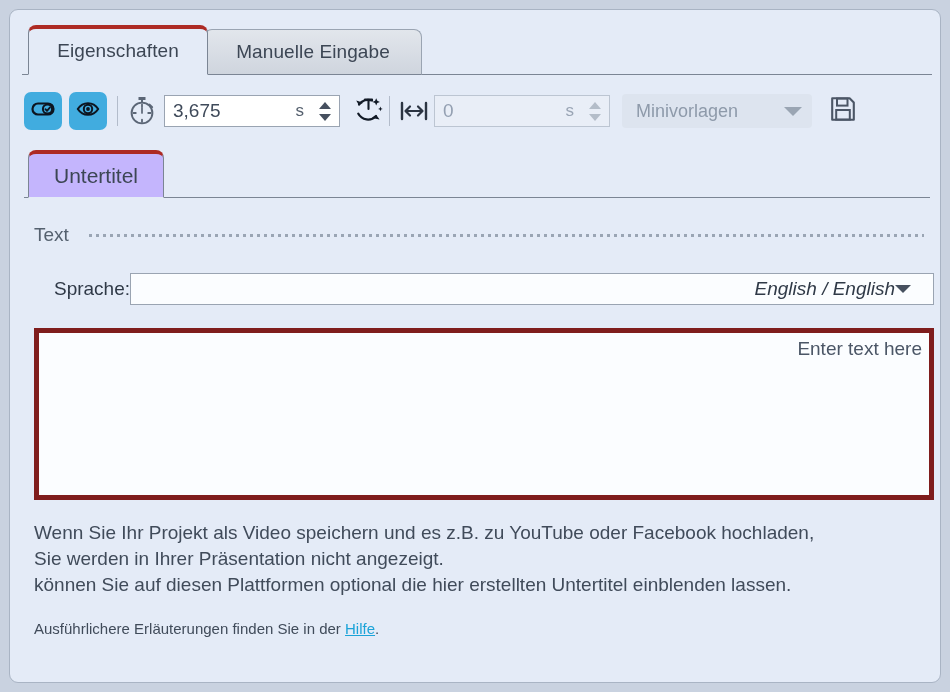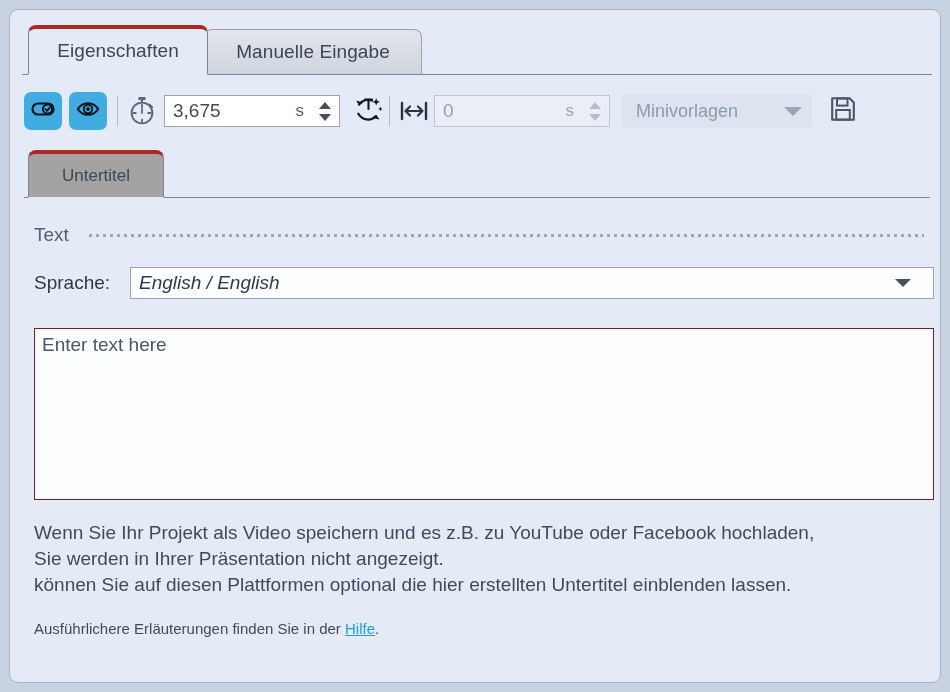--- a/index.html
+++ b/index.html
@@ -217,30 +217,30 @@
     height: 1px;
     background: #7b8594;
   }
   .subtab-active {
     position: absolute;
     left: 18px;
     bottom: 0;
     width: 136px;
     height: 48px;
     box-sizing: border-box;
-    background: #a3a3a3;
+    background: #c4b5fd;
     border: 1px solid #7b8594;
     border-bottom: 1px solid #e4ebf7;
     border-top: 4px solid #ad2a24;
     border-top-left-radius: 8px;
     border-top-right-radius: 8px;
     display: flex;
     align-items: center;
     justify-content: center;
-    font-size: 17px;
+    font-size: 21px;
     color: #3c4654;
     z-index: 3;
   }
 
   
   .section-head {
     position: absolute;
     left: 24px;
     top: 212px;
     width: 890px;
@@ -258,25 +258,26 @@
   .dotline {
     flex: 1;
     height: 3px;
     background-image: repeating-linear-gradient(to right,#9aa5b4 0,#9aa5b4 3px,transparent 3px,transparent 7px);
   }
 
   
   .lang-row {
     position: absolute;
     left: 24px;
-    top: 256px;
+    top: 262px;
     width: 900px;
     height: 34px;
     display: flex;
     align-items: center;
+    text-align: right;
   }
   .lang-label {
     font-size: 19px;
     color: #2f3947;
     width: 96px;
     flex: none;
   }
   .lang-select {
     width: 804px;
     height: 32px;
@@ -303,24 +304,25 @@
 
   
   .textarea {
     position: absolute;
     left: 24px;
     top: 318px;
     width: 900px;
     height: 172px;
     box-sizing: border-box;
     background: #fbfdff;
-    border: 1px solid #7f1d1d;
+    border: 5px solid #7f1d1d;
     padding: 5px 7px;
     font-size: 19px;
     color: #4b5666;
+    text-align: right;
   }
 
   
   .info {
     position: absolute;
     left: 24px;
     top: 510px;
     width: 906px;
     font-size: 19px;
     color: #404b5a;

